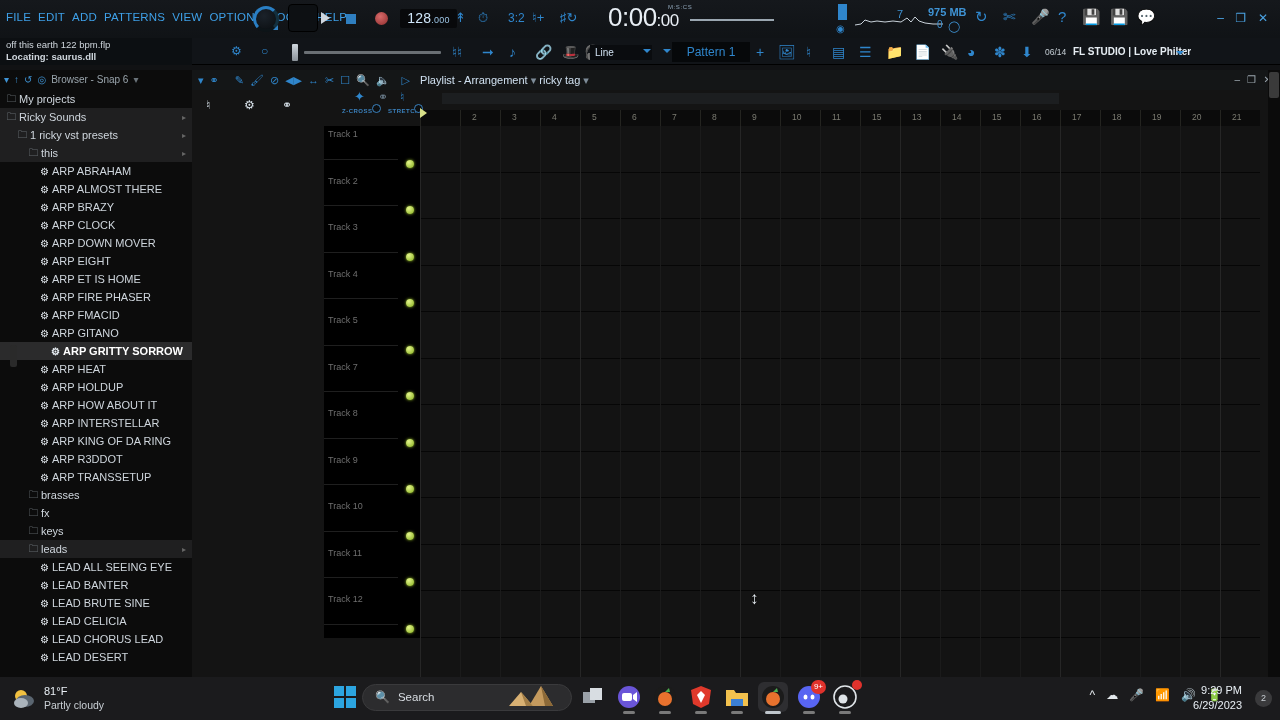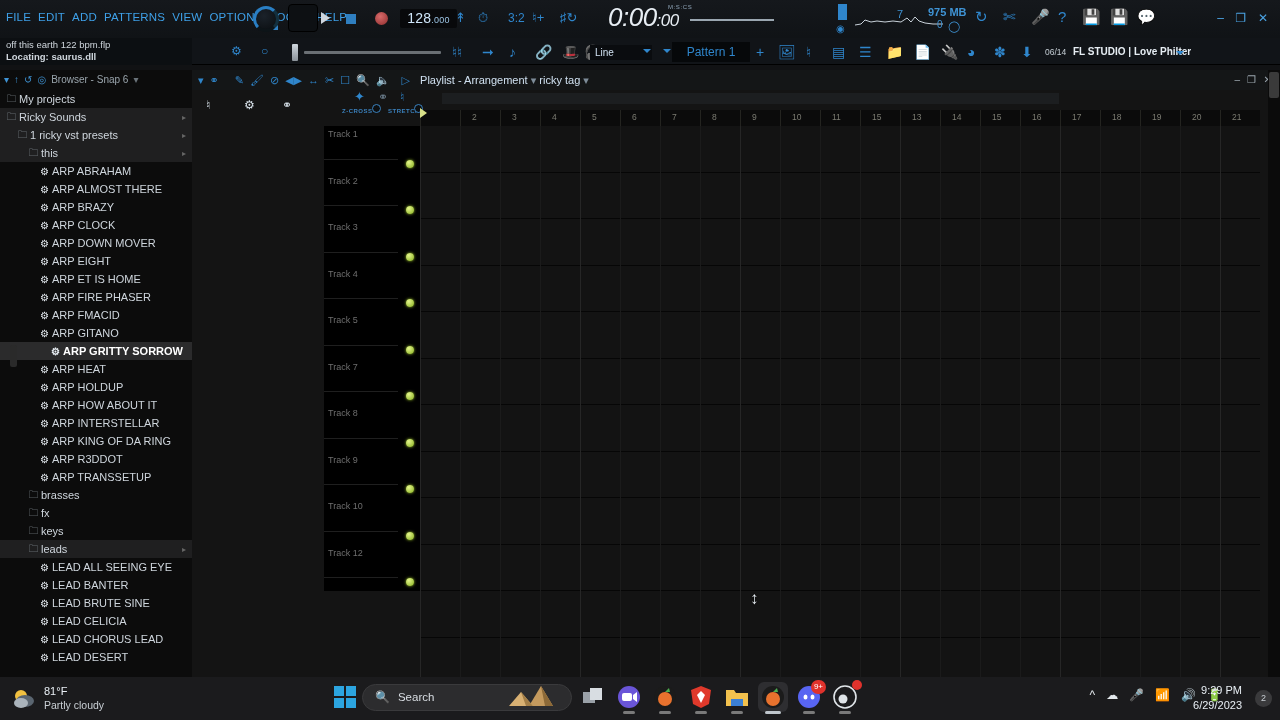--- a/index.html
+++ b/index.html
@@ -66,21 +66,21 @@
     background:#08090b; border-radius:2px;
     color:#cfe6fa; font-size:14px; text-align:center; line-height:19px;
     letter-spacing:.2px;
   }
   .tempo .dec { font-size:9px; color:#9cc4e4; }
 
   .tbicon { position:absolute; top:9px; color:#2f86cc; font-size:13px; line-height:18px; }
 
   .clock {
     position:absolute; left:608px; top:2px;
-    color:#e8eef4; font-size:26px; letter-spacing:-.5px; font-weight:300;font-style:italic;
+    color:#e8eef4; font-size:26px; letter-spacing:-.5px; font-weight:300;
   }
   .clock .small { font-size:17px; }
   .clock-units {
     position:absolute; left:668px; top:4px; color:#8fa5b8; font-size:6px; letter-spacing:.6px;
   }
   .hint-line { position:absolute; left:690px; top:19px; width:84px; height:2px; background:#9aa6b0; }
 
   .bluebar { position:absolute; left:838px; top:4px; width:9px;height:16px;background:#2f86cc; }
   .meter-eye { position:absolute; left:836px; top:23px; color:#2f86cc; font-size:10px; }
   .wave-svg { position:absolute; left:855px; top:14px; }
@@ -642,20 +642,25 @@
           <div class="strip"></div>
           <div class="led"></div>
         </div>
         <div class="trk">
           <div class="name">Track 9</div>
           <div class="strip"></div>
           <div class="led"></div>
         </div>
         <div class="trk">
           <div class="name">Track 10</div>
+          <div class="strip"></div>
+          <div class="led"></div>
+        </div>
+        <div class="trk">
+          <div class="name">Track 11</div>
           <div class="strip"></div>
           <div class="led"></div>
         </div>
         <div class="trk">
           <div class="name">Track 12</div>
           <div class="strip"></div>
           <div class="led"></div>
         </div>
       </div>
     <div class="grid" id="playlist-grid">

